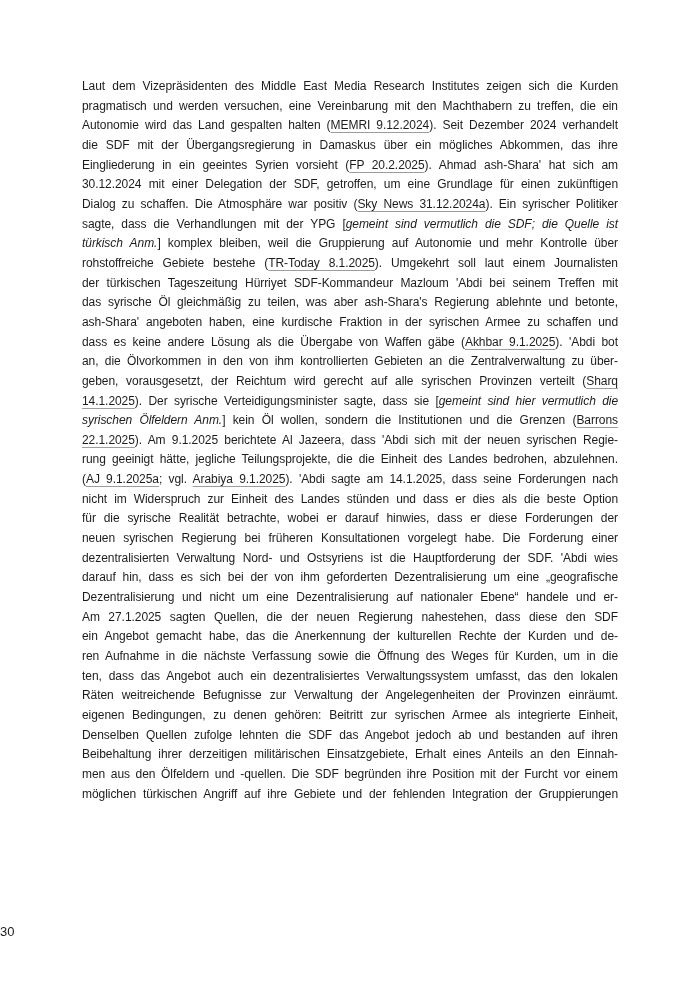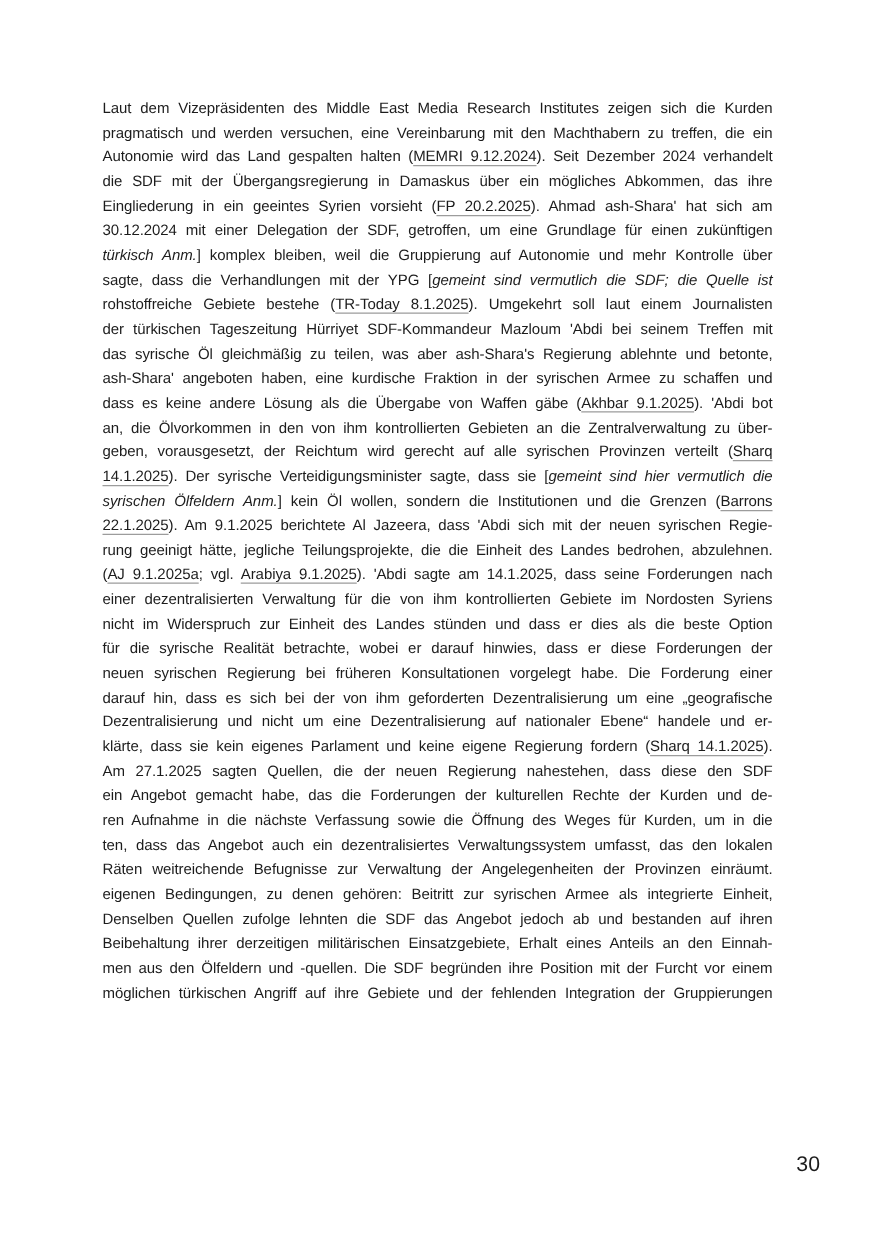--- a/index.html
+++ b/index.html
@@ -32,59 +32,59 @@
     text-decoration-thickness: 1px;
     text-underline-offset: 2.5px;
     cursor: pointer;
   }
   .seg-i { font-style: italic; }
   .page-number {
     position: absolute;
     left: 0;
     right: 0;
     top: 922px;
-    text-align: right;
-    font-size: 17px;
+    text-align: left;
+    font-size: 13px;
     line-height: 19.65px;
   }
 </style>
 </head>
 <body>
 
 <div class="page">
   <div class="text-block">
       <div class="text-line"><span>Laut dem Vizepräsidenten des Middle East Media Research Institutes zeigen sich die Kurden</span></div>
       <div class="text-line"><span>pragmatisch und werden versuchen, eine Vereinbarung mit den Machthabern zu treffen, die ein</span></div>
       <div class="text-line"><span>Autonomie wird das Land gespalten halten (</span><span class="seg-u">MEMRI 9.12.2024</span><span>). Seit Dezember 2024 verhandelt</span></div>
       <div class="text-line"><span>die SDF mit der Übergangsregierung in Damaskus über ein mögliches Abkommen, das ihre</span></div>
       <div class="text-line"><span>Eingliederung in ein geeintes Syrien vorsieht (</span><span class="seg-u">FP 20.2.2025</span><span>). Ahmad ash-Shara' hat sich am</span></div>
       <div class="text-line"><span>30.12.2024 mit einer Delegation der SDF, getroffen, um eine Grundlage für einen zukünftigen</span></div>
+      <div class="text-line"><span>Dialog zu schaffen. Die Atmosphäre war positiv (</span><span class="seg-u">Sky News 31.12.2024a</span><span>). Ein syrischer Politiker</span></div>
+      <div class="text-line"><span>sagte, dass die Verhandlungen mit der YPG [</span><span class="seg-i">gemeint sind vermutlich die SDF; die Quelle ist</span></div>
       <div class="text-line"><span class="seg-i">türkisch Anm.</span><span>] komplex bleiben, weil die Gruppierung auf Autonomie und mehr Kontrolle über</span></div>
-      <div class="text-line"><span>sagte, dass die Verhandlungen mit der YPG [</span><span class="seg-i">gemeint sind vermutlich die SDF; die Quelle ist</span></div>
       <div class="text-line"><span>rohstoffreiche Gebiete bestehe (</span><span class="seg-u">TR-Today 8.1.2025</span><span>). Umgekehrt soll laut einem Journalisten</span></div>
       <div class="text-line"><span>der türkischen Tageszeitung Hürriyet SDF-Kommandeur Mazloum 'Abdi bei seinem Treffen mit</span></div>
       <div class="text-line"><span>das syrische Öl gleichmäßig zu teilen, was aber ash-Shara's Regierung ablehnte und betonte,</span></div>
       <div class="text-line"><span>ash-Shara' angeboten haben, eine kurdische Fraktion in der syrischen Armee zu schaffen und</span></div>
       <div class="text-line"><span>dass es keine andere Lösung als die Übergabe von Waffen gäbe (</span><span class="seg-u">Akhbar 9.1.2025</span><span>). 'Abdi bot</span></div>
       <div class="text-line"><span>an, die Ölvorkommen in den von ihm kontrollierten Gebieten an die Zentralverwaltung zu über-</span></div>
       <div class="text-line"><span>geben, vorausgesetzt, der Reichtum wird gerecht auf alle syrischen Provinzen verteilt (</span><span class="seg-u">Sharq</span></div>
       <div class="text-line"><span class="seg-u">14.1.2025</span><span>). Der syrische Verteidigungsminister sagte, dass sie [</span><span class="seg-i">gemeint sind hier vermutlich die</span></div>
       <div class="text-line"><span class="seg-i">syrischen Ölfeldern Anm.</span><span>] kein Öl wollen, sondern die Institutionen und die Grenzen (</span><span class="seg-u">Barrons</span></div>
       <div class="text-line"><span class="seg-u">22.1.2025</span><span>). Am 9.1.2025 berichtete Al Jazeera, dass 'Abdi sich mit der neuen syrischen Regie-</span></div>
       <div class="text-line"><span>rung geeinigt hätte, jegliche Teilungsprojekte, die die Einheit des Landes bedrohen, abzulehnen.</span></div>
       <div class="text-line"><span>(</span><span class="seg-u">AJ 9.1.2025a</span><span>; vgl. </span><span class="seg-u">Arabiya 9.1.2025</span><span>). 'Abdi sagte am 14.1.2025, dass seine Forderungen nach</span></div>
-      <div class="text-line"><span>einer dezentralisierten Verwaltung für die von ihm kontrollierten Gebiete im Nordosten Syriens</span></div>
       <div class="text-line"><span>nicht im Widerspruch zur Einheit des Landes stünden und dass er dies als die beste Option</span></div>
       <div class="text-line"><span>für die syrische Realität betrachte, wobei er darauf hinwies, dass er diese Forderungen der</span></div>
       <div class="text-line"><span>neuen syrischen Regierung bei früheren Konsultationen vorgelegt habe. Die Forderung einer</span></div>
+      <div class="text-line"><span>dezentralisierten Verwaltung Nord- und Ostsyriens ist die Hauptforderung der SDF. 'Abdi wies</span></div>
       <div class="text-line"><span>darauf hin, dass es sich bei der von ihm geforderten Dezentralisierung um eine „geografische</span></div>
       <div class="text-line"><span>Dezentralisierung und nicht um eine Dezentralisierung auf nationaler Ebene“ handele und er-</span></div>
-      <div class="text-line"><span>klärte, dass sie kein eigenes Parlament und keine eigene Regierung fordern (</span><span class="seg-u">Sharq 14.1.2025</span><span>).</span></div>
       <div class="text-line"><span>Am 27.1.2025 sagten Quellen, die der neuen Regierung nahestehen, dass diese den SDF</span></div>
-      <div class="text-line"><span>ein Angebot gemacht habe, das die Forderungen der kulturellen Rechte der Kurden und de-</span></div>
+      <div class="text-line"><span>ein Angebot gemacht habe, das die Anerkennung der kulturellen Rechte der Kurden und de-</span></div>
       <div class="text-line"><span>ren Aufnahme in die nächste Verfassung sowie die Öffnung des Weges für Kurden, um in die</span></div>
       <div class="text-line"><span>ten, dass das Angebot auch ein dezentralisiertes Verwaltungssystem umfasst, das den lokalen</span></div>
       <div class="text-line"><span>Räten weitreichende Befugnisse zur Verwaltung der Angelegenheiten der Provinzen einräumt.</span></div>
       <div class="text-line"><span>eigenen Bedingungen, zu denen gehören: Beitritt zur syrischen Armee als integrierte Einheit,</span></div>
       <div class="text-line"><span>Denselben Quellen zufolge lehnten die SDF das Angebot jedoch ab und bestanden auf ihren</span></div>
       <div class="text-line"><span>Beibehaltung ihrer derzeitigen militärischen Einsatzgebiete, Erhalt eines Anteils an den Einnah-</span></div>
       <div class="text-line"><span>men aus den Ölfeldern und -quellen. Die SDF begründen ihre Position mit der Furcht vor einem</span></div>
       <div class="text-line"><span>möglichen türkischen Angriff auf ihre Gebiete und der fehlenden Integration der Gruppierungen</span></div>
     </div>
   <div class="page-number">30</div>

